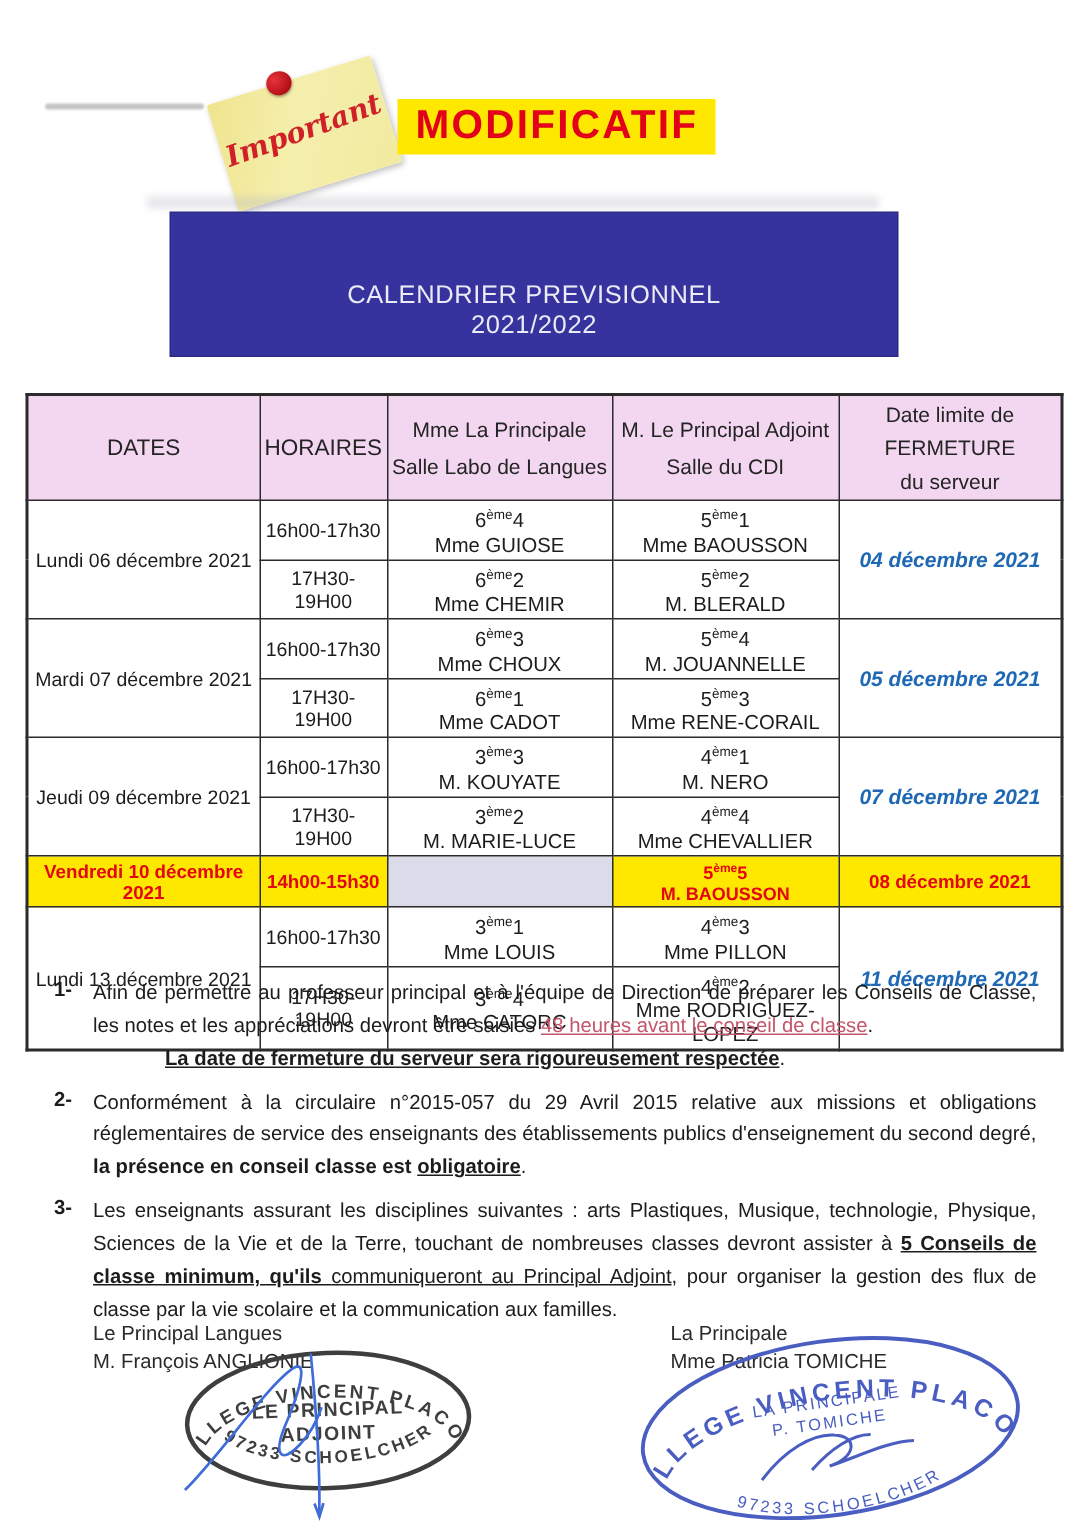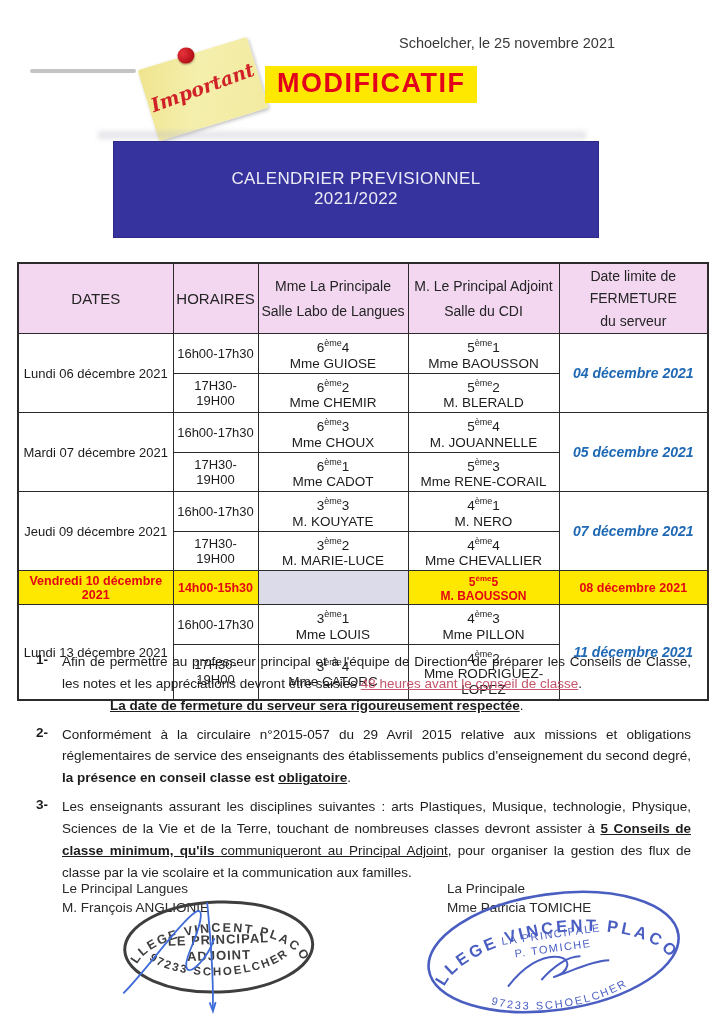--- a/index.html
+++ b/index.html
@@ -19,21 +19,21 @@
             background:radial-gradient(circle at 35% 30%, #e8333c, #b40f16 70%); box-shadow:0 1px 2px rgba(0,0,0,.4); }
   .sticky .word { position:absolute; left:0; top:24px; width:100%; text-align:center;
             font-family:"DejaVu Serif", serif; font-style:italic; font-weight:bold;
             font-size:19px; color:#cf2127; transform:rotate(-3deg); }
 
   .modif { position:absolute; left:265px; top:66px; background:#ffe800; color:#e2001a;
            font-size:27px; font-weight:bold; letter-spacing:1.5px; padding:2px 12px 4px 12px; }
 
   .smudge-banner { position:absolute; left:98px; top:131px; width:488px; height:8px; background:#b9b9c6; opacity:.35; filter:blur(2.5px); }
   .banner { position:absolute; left:114px; top:142px; width:484px; height:95px; background:#37339e;
-            display:flex; flex-direction:column; justify-content:center; padding:9px 4px 10px 4px;
+            display:flex; flex-direction:column; justify-content:flex-end; padding:9px 4px 10px 4px;
             box-shadow:0 0 0 1px #2c2a85; }
   .banner div { text-align:center; color:#ebebf6; font-size:17px; letter-spacing:.4px; }
 
   
   table.cal { position:absolute; left:17px; top:262px; width:690px; border-collapse:collapse; table-layout:fixed; }
   table.cal th, table.cal td { border:1.5px solid #2b2b2b; text-align:center; vertical-align:middle; padding:1px 2px; }
   table.cal { border:2px solid #2b2b2b; }
   thead th { background:#f3d7f1; height:70px; font-weight:normal; font-size:15px; color:#242424; }
   thead th .sub { display:block; font-size:14px; line-height:1.75; }
   thead th .sub3 { display:block; font-size:14px; line-height:1.6; }
@@ -67,21 +67,20 @@
   .stamp-left  { left:116px; top:894px; transform:rotate(-2deg); }
   .stamp-right { left:418px; top:886px; transform:rotate(-8deg); }
 </style>
 </head>
 <body>
 
 <div class="page">
 
   <div class="smudge-logo"></div>
 
-  <div class="dateline">Schoelcher, le 25 novembre 2021</div>
 
   <div class="sticky">
     <div class="pin"></div>
     <div class="word">Important</div>
   </div>
 
   <div class="modif">MODIFICATIF</div>
 
   <div class="smudge-banner"></div>
   <div class="banner">

